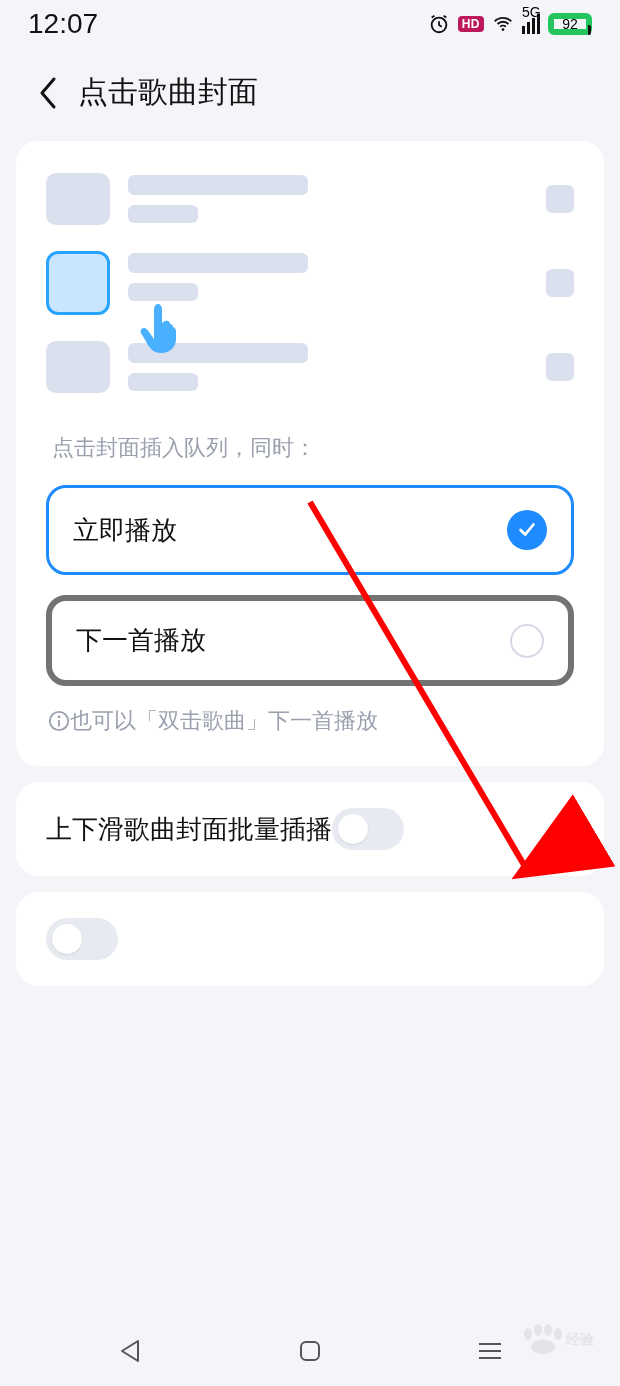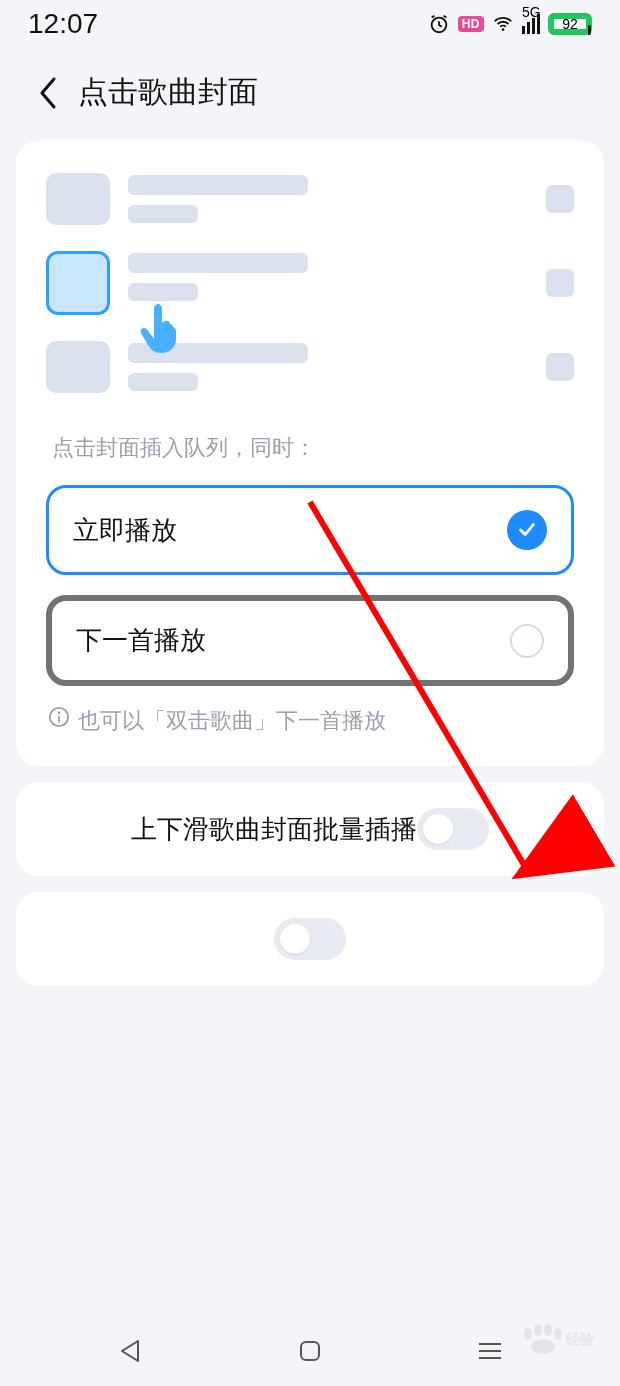--- a/index.html
+++ b/index.html
@@ -1,32 +1,32 @@
 <!DOCTYPE html>
 <html><head>
 <meta charset="utf-8">
 <style>
   * { margin: 0; padding: 0; box-sizing: border-box; font-family: -apple-system, "PingFang SC", "Helvetica Neue", sans-serif; }
   html, body { width: 620px; height: 1386px; background: #f4f5f9; overflow: hidden; position: relative; }
   .status-bar { height: 48px; display: flex; align-items: center; justify-content: space-between; padding: 0 28px; }
   .status-time { font-size: 28px; font-weight: 400; color: #111; }
   .status-right { display: flex; align-items: center; gap: 8px; }
   .status-right svg, .status-right span { display: inline-flex; align-items: center; }
-  .hd-badge { background:#ec4899; color:#fff; font-size:12px; font-weight:700; border-radius:4px; padding:1px 4px; letter-spacing:0.5px; }
+  .hd-badge { background:#be185d; color:#fff; font-size:12px; font-weight:700; border-radius:4px; padding:1px 4px; letter-spacing:0.5px; }
   .battery-wrap { display:flex; align-items:center; }
   .battery-box { border:6px solid #22c55e; border-radius:6px; width:44px; height:22px; position:relative; display:flex; align-items:center; justify-content:center; }
   .battery-box::after { content:""; position:absolute; right:-5px; top:6px; width:3px; height:10px; background:#111; border-radius:0 2px 2px 0; }
   .battery-text { font-size:14px; font-weight:500; }
 
   .header { display:flex; align-items:center; padding: 24px 16px 28px 16px; gap:10px;margin-left:12px; }
   .back-btn { width:40px; height:40px; display:flex; align-items:center; justify-content:center; }
   .page-title { font-size:30px; font-weight:500; color:#111; }
 
   .card { background:#fff; border-radius:22px; margin:0 16px 16px 16px; padding:30px 30px; }
-  .card.toggle-row { display:flex; align-items:center; justify-content:center; padding:26px 30px; }
+  .card.toggle-row { display:flex; align-items:center; justify-content:flex-start; padding:26px 30px; }
 
   .illus { position:relative; padding:2px 0 20px 0; }
   .row { display:flex; align-items:flex-start; gap:18px; margin-bottom:26px; }
   .thumb { width:64px; height:52px; border-radius:10px; background:#dbe0ef; flex:0 0 64px; }
   .thumb.sel { background:#c8e7ff; border:3px solid #2aa3ff; width:72px; height:64px; border-radius:12px; }
   .lines { flex:1; display:flex; flex-direction:column; gap:10px; padding-top:2px; }
   .line { height:20px; border-radius:6px; background:#dbe0ef; }
   .line.short { width:70px; height:18px; }
   .line.long { width:180px; }
   .dot { width:28px; height:28px; border-radius:6px; background:#dbe0ef; align-self:center; margin-left:auto; }
@@ -34,21 +34,21 @@
   .hand { position:absolute; left:88px; top:128px; }
 
   .section-hint { color:#9aa0ae; font-size:22px; margin:20px 6px 22px 6px; }
 
   .option { border:6px solid #737373; border-radius:20px; padding:22px 24px; display:flex; align-items:center; justify-content:space-between; margin-bottom:20px; }
   .option.selected { border-color:#1e8cff; border-width:3px; }
   .option-label { font-size:26px; color:#111; }
   .radio-circle { width:34px; height:34px; border-radius:50%; border:2px solid #d6dae6; }
   .radio-check { width:40px; height:40px; border-radius:50%; background:#1e8cff; display:flex; align-items:center; justify-content:center; }
 
-  .info-row { display:flex; align-items:flex-start; gap:8px; margin-top:6px; margin-left:2px; }
+  .info-row { display:flex; align-items:flex-end; margin-top:6px; margin-left:2px; }
   .info-text { color:#9aa0ae; font-size:22px; }
 
   .toggle-label { font-size:26px; color:#111; }
   .toggle { width:72px; height:42px; border-radius:22px; background:#e8eaf2; position:relative; }
   .toggle-knob { width:30px; height:30px; border-radius:50%; background:#fff; position:absolute; top:6px; left:6px; box-shadow:0 1px 2px rgba(0,0,0,0.1); }
 
   .nav-bar { position:absolute; bottom:0; left:0; right:0; height:70px; display:flex; align-items:center; justify-content:space-around; padding:0 40px; }
   .nav-btn { width:60px; height:40px; display:flex; align-items:center; justify-content:center; }
 
   .arrow-overlay { position:absolute; pointer-events:none; }

